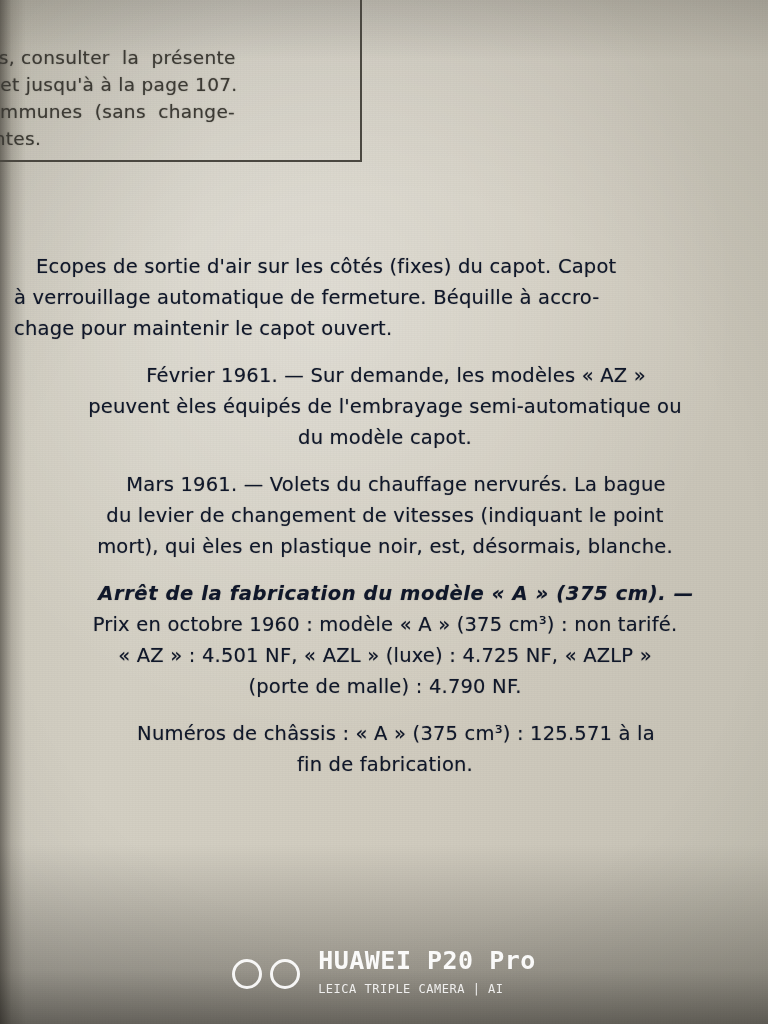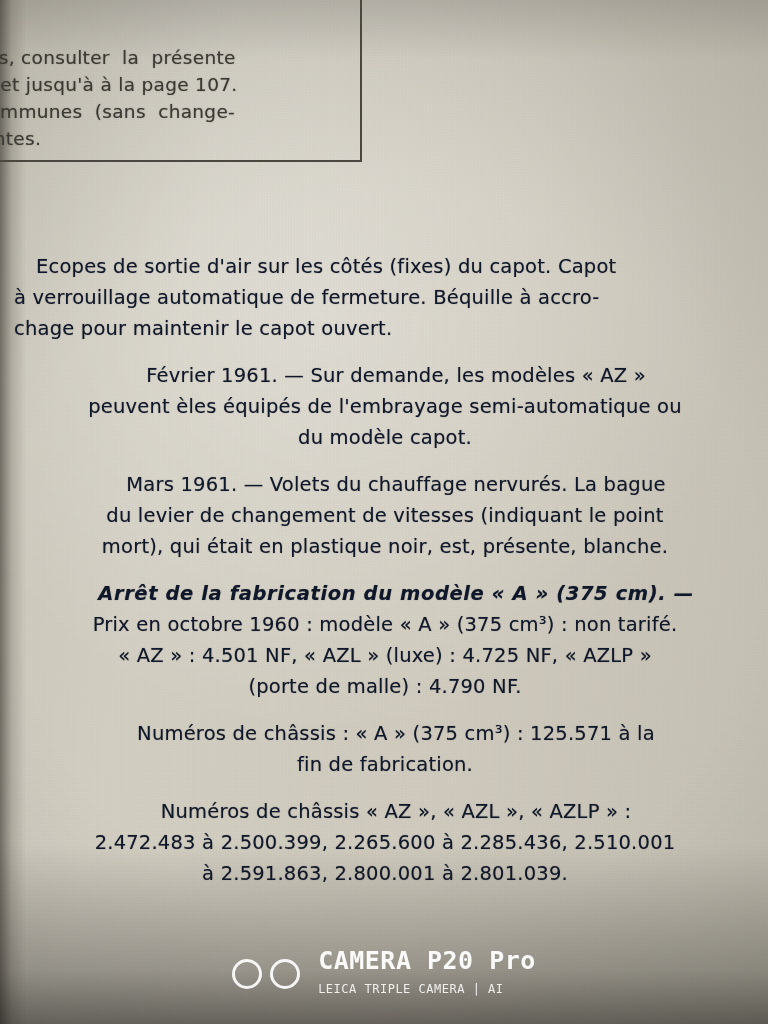--- a/index.html
+++ b/index.html
@@ -195,48 +195,43 @@
 
     <p class="para gap">
       <span class="ln indent">Février 1961. — Sur demande, les modèles « AZ »</span>
       <span class="ln">peuvent èles équipés de l'embrayage semi-automatique ou</span>
       <span class="ln">du modèle capot.</span>
     </p>
 
     <p class="para gap">
       <span class="ln indent">Mars 1961. — Volets du chauffage nervurés. La bague</span>
       <span class="ln">du levier de changement de vitesses (indiquant le point</span>
-      <span class="ln">mort), qui était en plastique noir, est, présente, blanche.</span>
+      <span class="ln">mort), qui èles en plastique noir, est, désormais, blanche.</span>
     </p>
 
     <p class="para gap">
       <span class="ln indent lead">Arrêt de la fabrication du modèle « A » (375 cm). —</span>
       <span class="ln">Prix en octobre 1960 : modèle « A » (375 cm³) : non tarifé.</span>
       <span class="ln">« AZ » : 4.501 NF, « AZL » (luxe) : 4.725 NF, « AZLP »</span>
       <span class="ln">(porte de malle) : 4.790 NF.</span>
     </p>
 
     <p class="para gap">
       <span class="ln indent">Numéros de châssis : « A » (375 cm³) : 125.571 à la</span>
       <span class="ln">fin de fabrication.</span>
     </p>
 
-    <p class="para gap">
-      <span class="ln indent">Numéros de châssis « AZ », « AZL », « AZLP » :</span>
-      <span class="ln">2.472.483 à 2.500.399, 2.265.600 à 2.285.436, 2.510.001</span>
-      <span class="ln">à 2.591.863, 2.800.001 à 2.801.039.</span>
-    </p>
 
   </div>
 
   <div id="bottomshade"></div>
 
   <div id="watermark">
     <div id="wm-lens">
       <span class="dot"></span>
       <span class="dot"></span>
     </div>
     <div id="wm-lines">
-      <div id="wm-line1">CAMERA P20 Pro</div>
+      <div id="wm-line1">HUAWEI P20 Pro</div>
       <div id="wm-line2">LEICA TRIPLE CAMERA | AI</div>
     </div>
   </div>
 </div>
 
 </body></html>

